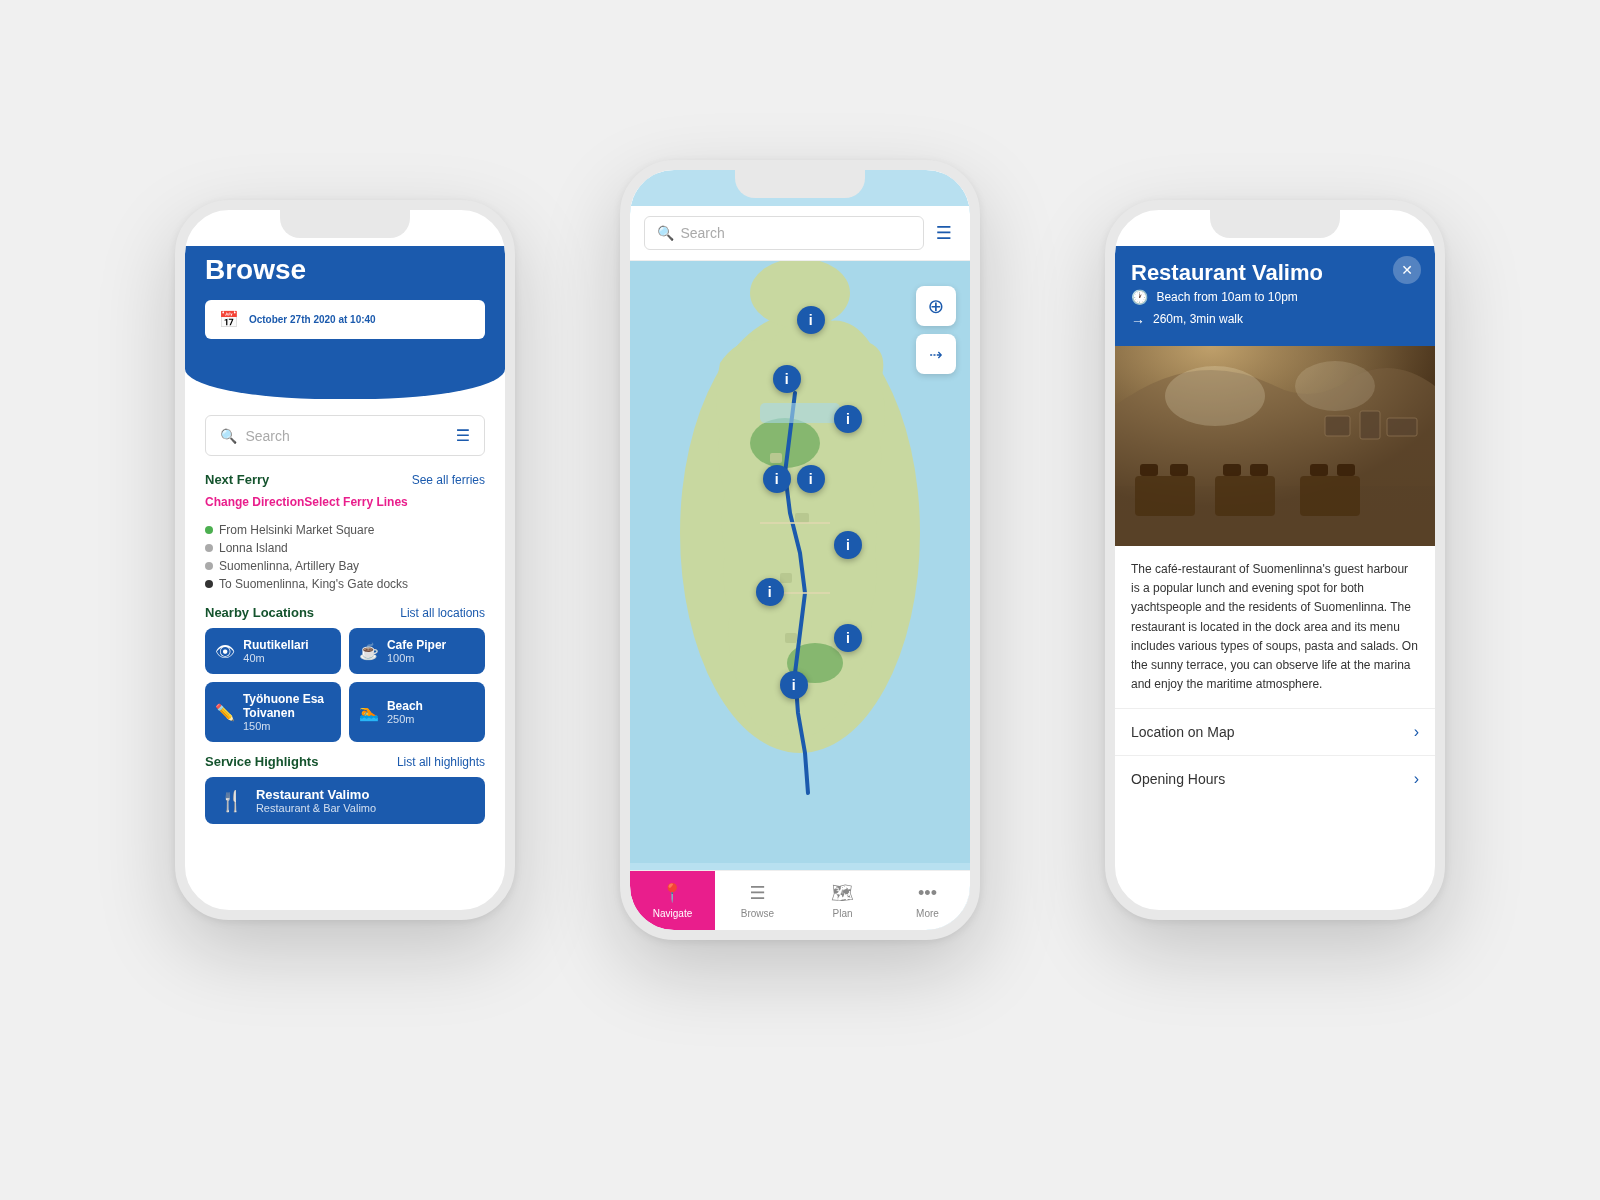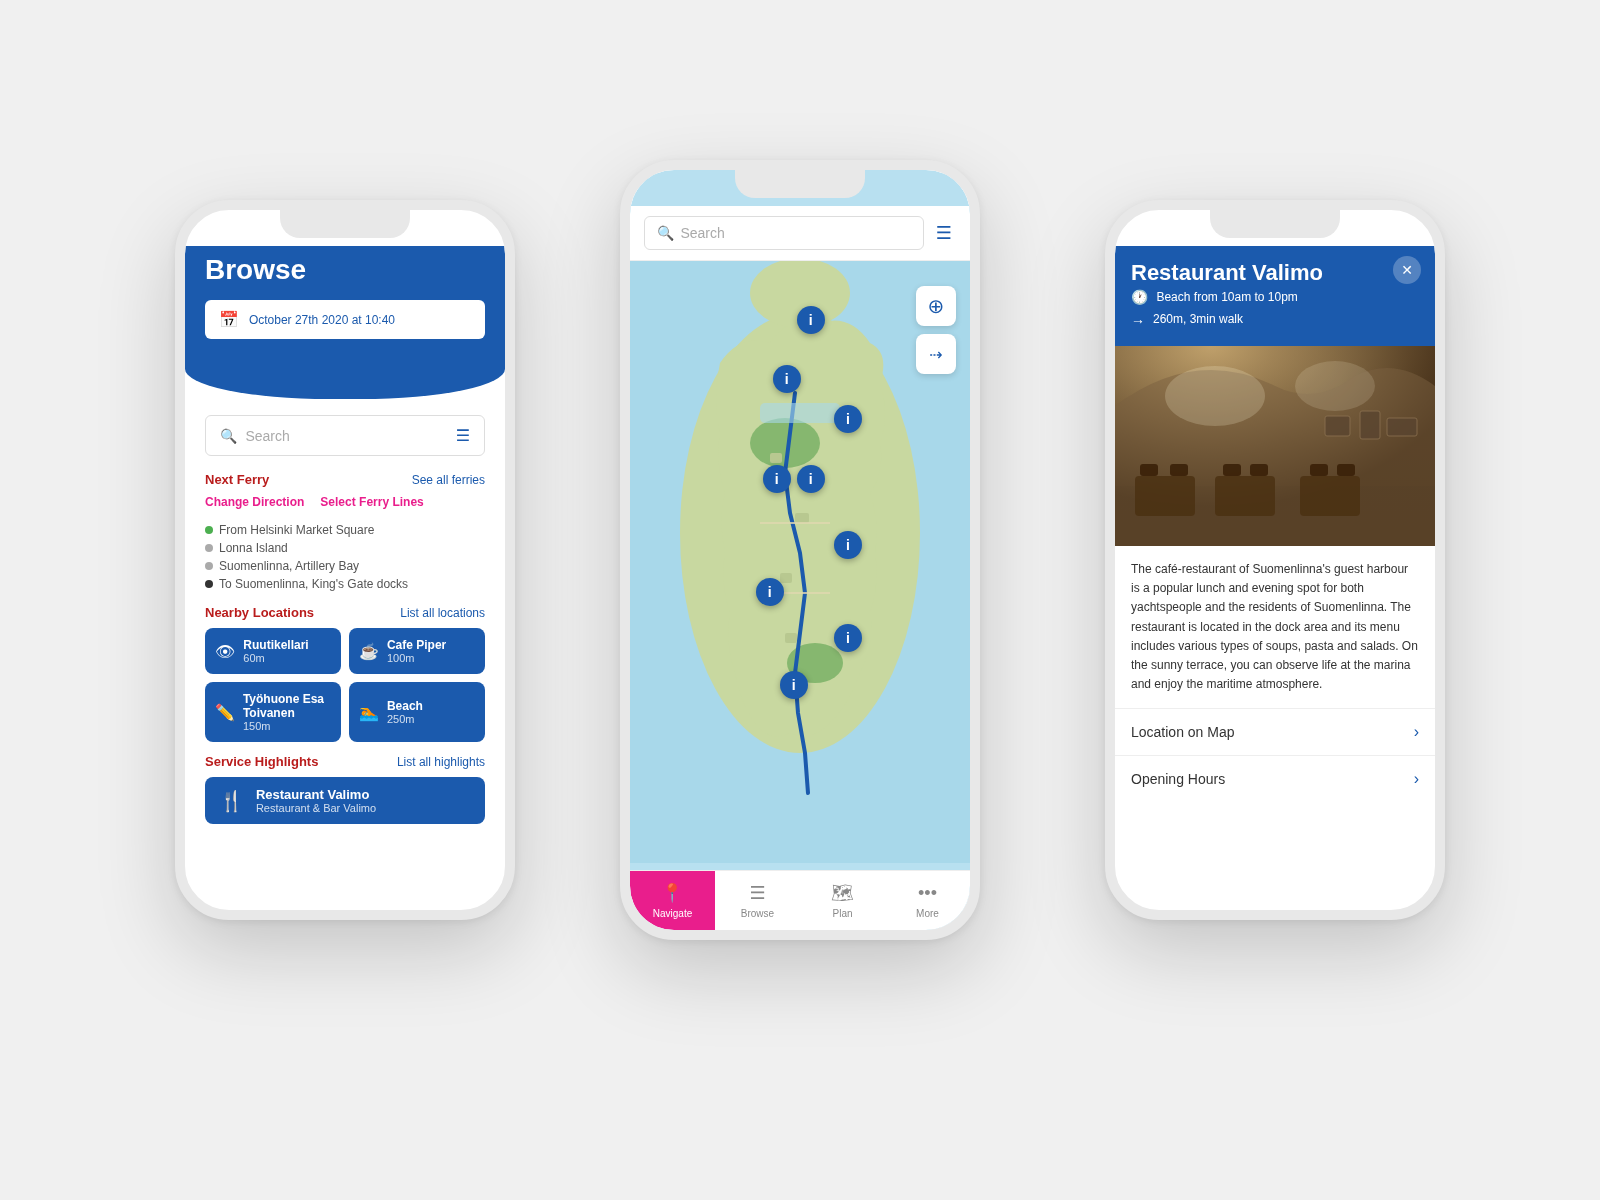--- a/index.html
+++ b/index.html
@@ -89,21 +89,21 @@
     }
     .date-bar {
       background: #fff;
       border-radius: 6px;
       padding: 10px 14px;
       display: flex;
       align-items: center;
       gap: 10px;
     }
     .date-icon { color: #1b5aad; font-size: 16px; }
-    .date-text { color: #1b5aad; font-weight: 400; font-size: 12px; }
+    .date-text { color: #1b5aad; font-weight: 700; font-size: 10px; }
     .blue-wave {
       background: #1b5aad;
       height: 30px;
       border-radius: 0 0 60% 60% / 0 0 40px 40px;
     }
     .browse-body { padding: 16px 20px; background: #fff; flex: 1; }
     .search-bar {
       border: 1.5px solid #ddd;
       border-radius: 6px;
       padding: 10px 14px;
@@ -114,25 +114,24 @@
     }
     .search-icon-sm { color: #999; font-size: 14px; }
     .search-placeholder { color: #aaa; font-size: 14px; flex: 1; }
     .list-icon { color: #1b5aad; font-size: 16px; }
     .section-header {
       display: flex;
       justify-content: space-between;
       align-items: center;
       margin-bottom: 8px;
     }
-    .section-title { font-size: 13px; color: #b91c1c; font-weight: 600; }
+    .section-title { font-size: 13px; color: #14532d; font-weight: 600; }
     .section-link { font-size: 12px; color: #1b5aad; }
     .ferry-controls {
       display: flex;
-      gap: 16px;
       margin-bottom: 8px;
     }
     .ferry-ctrl { font-size: 12px; color: #e91e8c; font-weight: 600; cursor: pointer; }
     .ferry-time { font-size: 32px; font-weight: 800; color: #e91e8c; display: inline; }
     .ferry-soon { font-size: 12px; color: #e91e8c; margin-left: 8px; }
     .ferry-stops { margin: 12px 0; }
     .ferry-stop { font-size: 12px; color: #555; padding: 2px 0; display: flex; align-items: center; gap: 6px; }
     .stop-dot { width: 8px; height: 8px; border-radius: 50%; background: #aaa; flex-shrink: 0; }
     .stop-dot.green { background: #4caf50; }
     .stop-dot.dark { background: #333; }
@@ -394,21 +393,21 @@
 
         <div class="section-header">
           <span class="section-title">Nearby Locations</span>
           <span class="section-link">List all locations</span>
         </div>
         <div class="nearby-grid">
           <div class="nearby-card">
             <span class="nearby-card-icon">👁</span>
             <div class="nearby-card-info">
               <div class="nearby-card-name">Ruutikellari</div>
-              <div class="nearby-card-dist">60m</div>
+              <div class="nearby-card-dist">40m</div>
             </div>
           </div>
           <div class="nearby-card">
             <span class="nearby-card-icon">☕</span>
             <div class="nearby-card-info">
               <div class="nearby-card-name">Cafe Piper</div>
               <div class="nearby-card-dist">100m</div>
             </div>
           </div>
           <div class="nearby-card">

